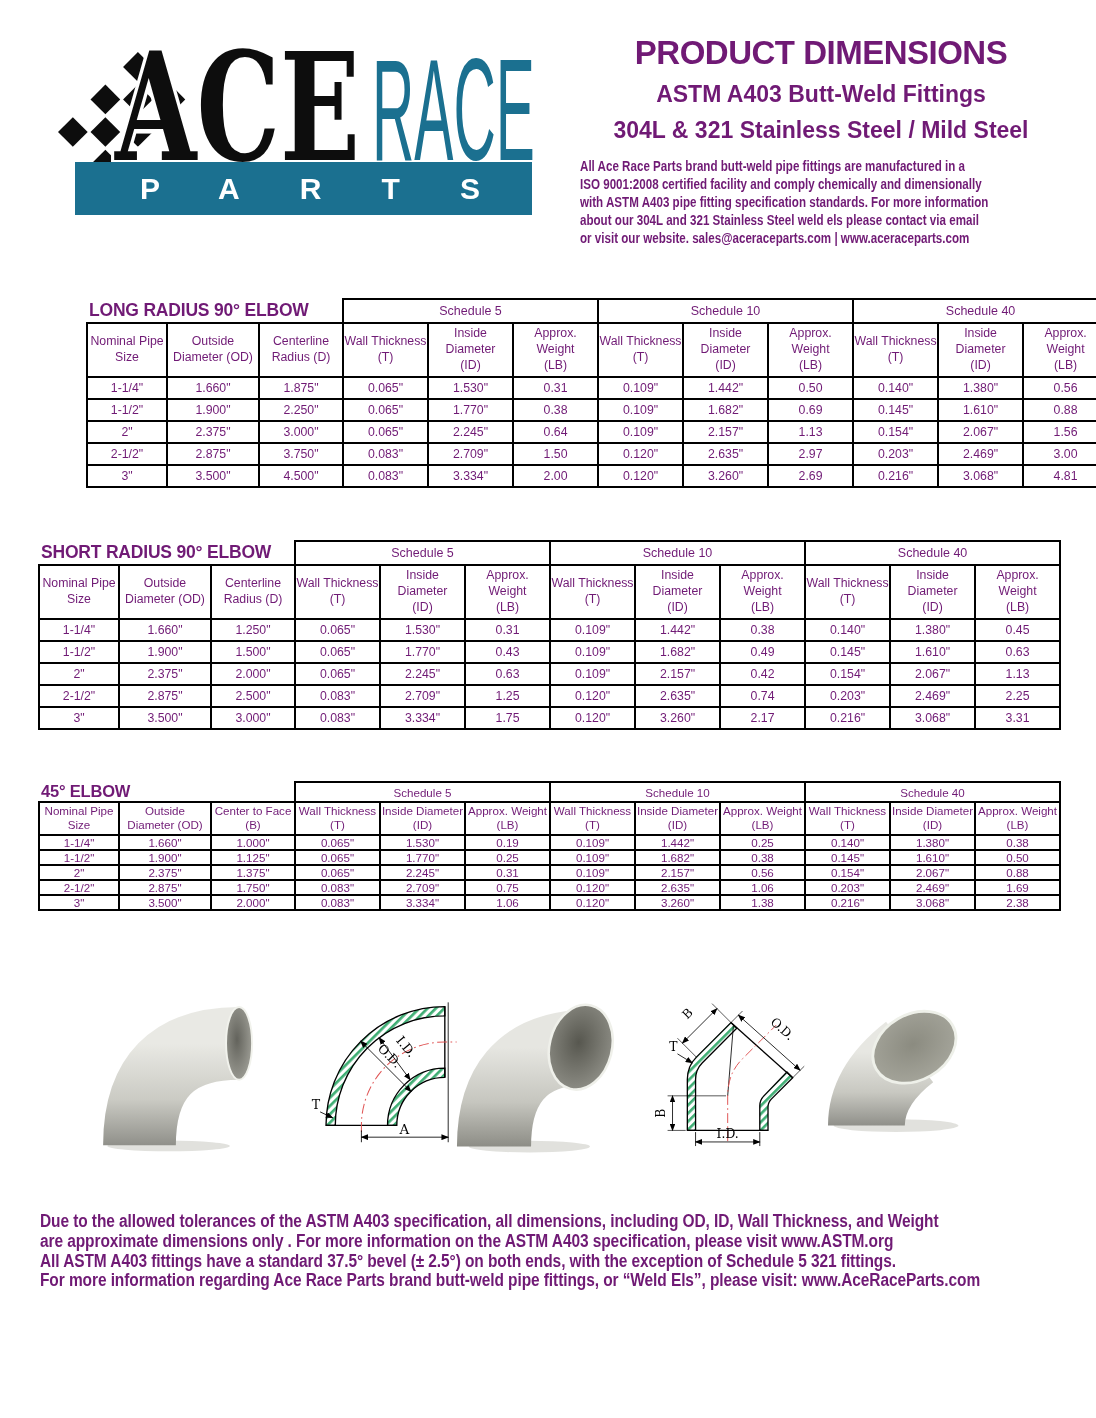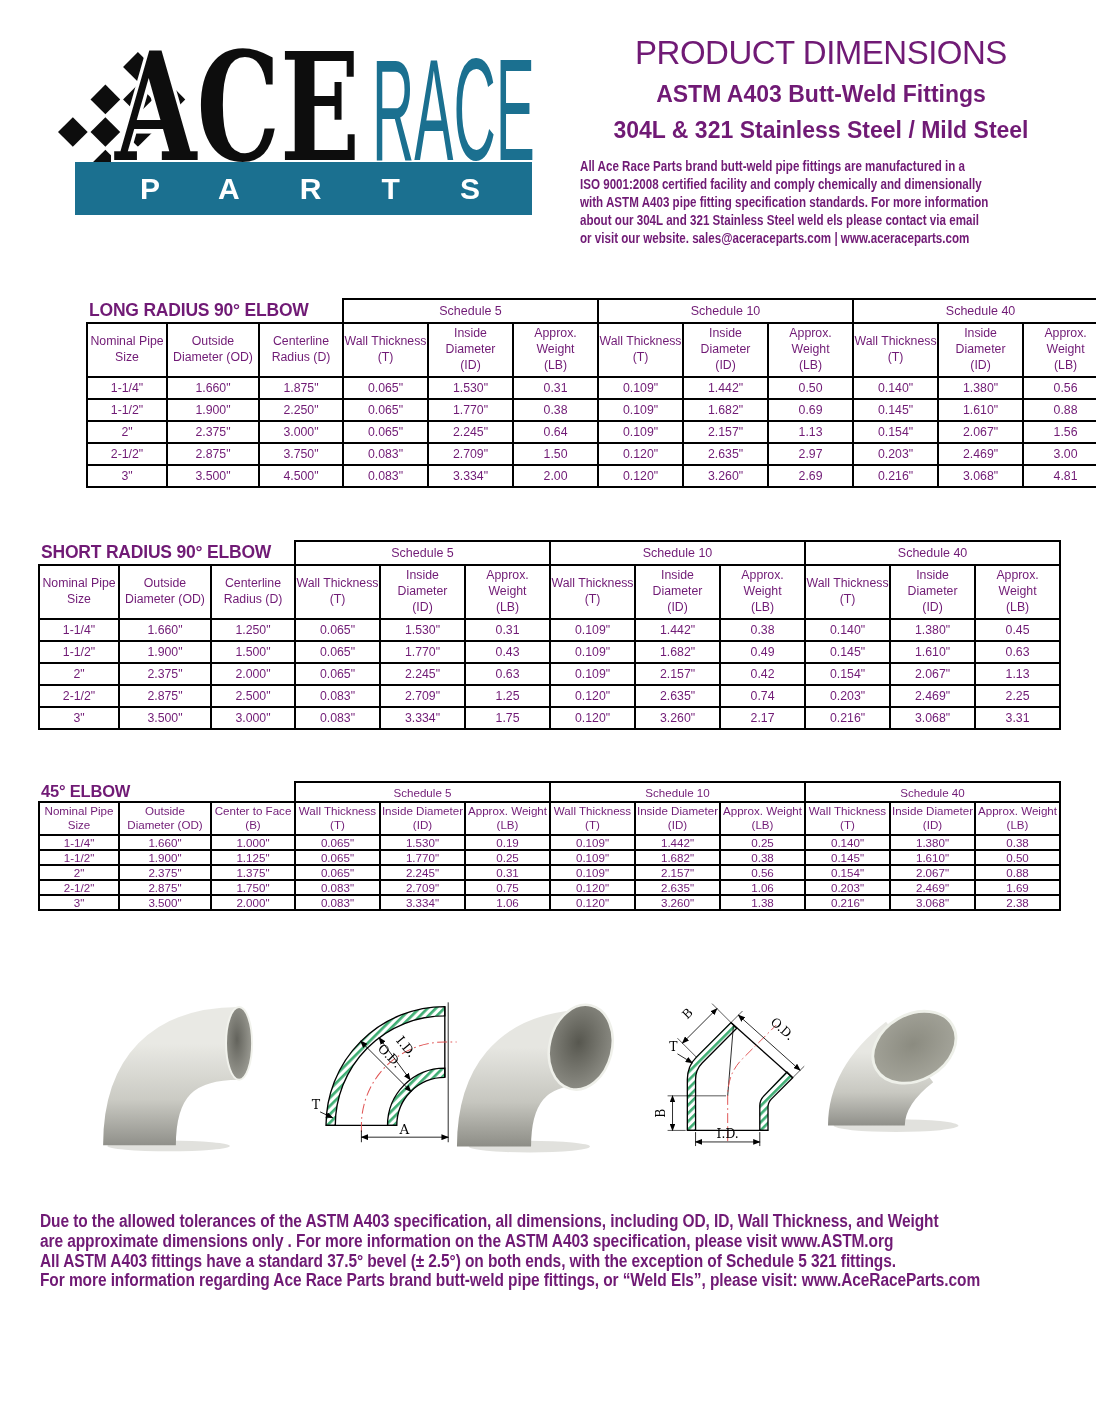--- a/index.html
+++ b/index.html
@@ -6,21 +6,21 @@
   html,body { background:#f2f2f2; }
   .page {
     position:relative; width:1096px; height:1418px; margin:0 auto;
     background:#ffffff; overflow:hidden;
     font-family:"Liberation Sans", sans-serif; color:#701a75;
   }
 
   
   .logo-wrap { position:absolute; left:42px; top:28px; width:500px; height:192px; }
   .title-block { position:absolute; left:556px; top:34px; width:530px; text-align:center; }
-  .title-block h1 { font-size:33px; font-weight:400; letter-spacing:-0.5px; }
+  .title-block h1 { font-size:33px; font-weight:700; letter-spacing:-0.5px; }
   .subtitle { font-size:23px; font-weight:700; margin-top:9px; }
   .intro {
     margin:14px 0 0 24px; width:540px; text-align:left;
     transform:scaleX(.8); transform-origin:left top;
     font-size:14.5px; font-weight:700; line-height:1.24; white-space:pre-line;
   }
 
   
   .table-section { position:absolute; left:38px; width:1022px; }
   .table-section.t1 { top:298px;padding-left:48px; }

